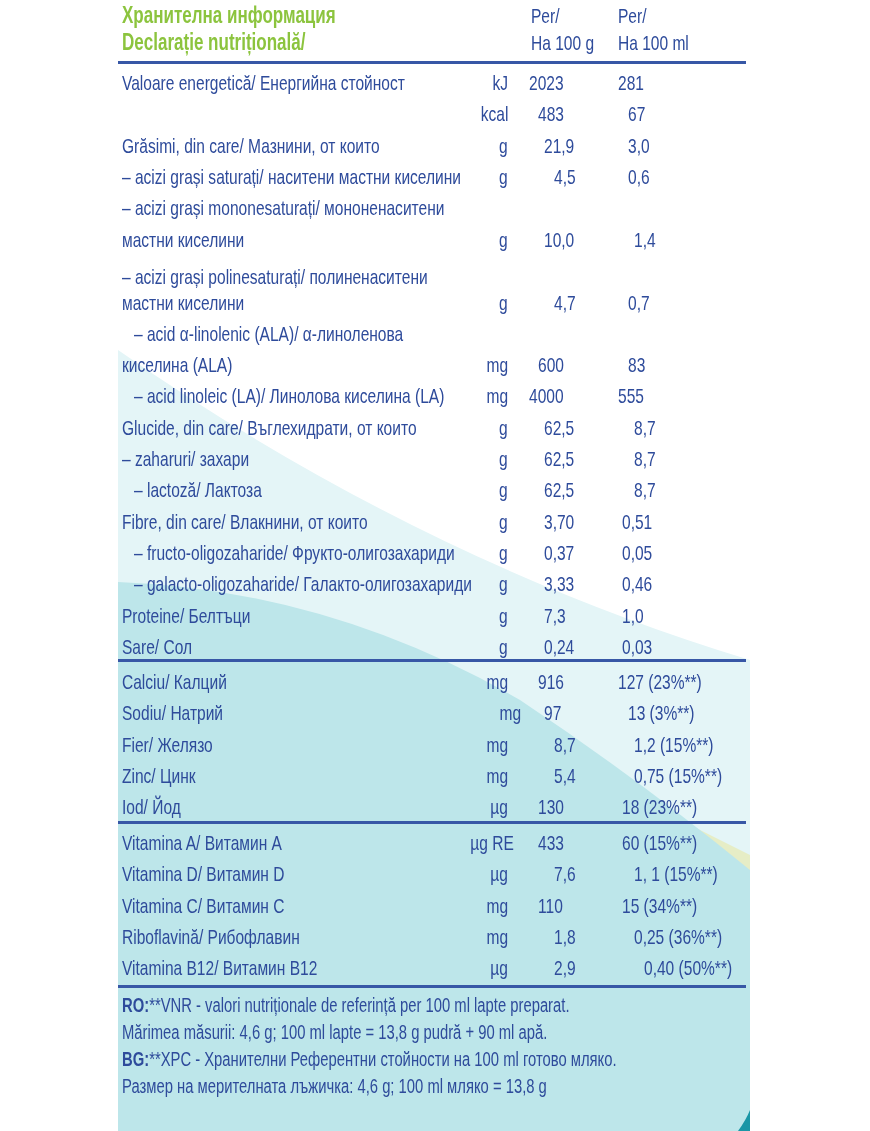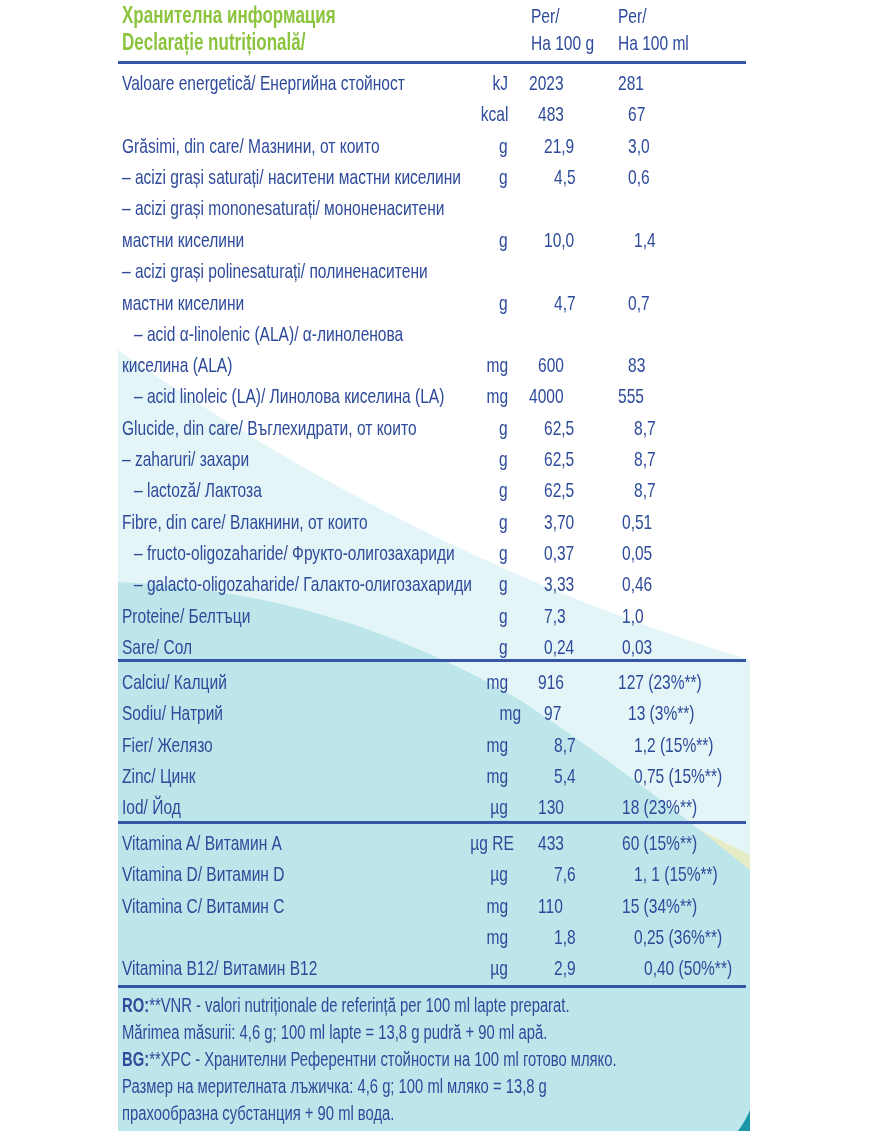--- a/index.html
+++ b/index.html
@@ -100,21 +100,21 @@
   </div>
   <div class="row" style="top:192px;">
     <span class="lbl"><span class="cond">– acizi grași mononesaturați/ мононенаситени</span></span>
   </div>
   <div class="row" style="top:224px;">
     <span class="lbl"><span class="cond">мастни киселини</span></span>
     <span class="unit"><span class="cond">g</span></span>
     <span class="v1" style="left:426px;"><span class="cond">10,0</span></span>
     <span class="v2" style="left:516px;"><span class="cond">1,4</span></span>
   </div>
-  <div class="row" style="top:255px;">
+  <div class="row" style="top:261px;">
     <span class="lbl"><span class="cond">– acizi grași polinesaturați/ полиненаситени</span></span>
   </div>
   <div class="row" style="top:287px;">
     <span class="lbl"><span class="cond">мастни киселини</span></span>
     <span class="unit"><span class="cond">g</span></span>
     <span class="v1" style="left:436px;"><span class="cond">4,7</span></span>
     <span class="v2" style="left:510px;"><span class="cond">0,7</span></span>
   </div>
   <div class="row" style="top:318px;">
     <span class="lbl ind2"><span class="cond">– acid α-linolenic (ALA)/ α-линоленова</span></span>
@@ -227,33 +227,33 @@
     <span class="v1" style="left:436px;"><span class="cond">7,6</span></span>
     <span class="v2" style="left:516px;"><span class="cond">1, 1  (15%**)</span></span>
   </div>
   <div class="row" style="top:890px;">
     <span class="lbl"><span class="cond">Vitamina C/ Витамин C</span></span>
     <span class="unit"><span class="cond">mg</span></span>
     <span class="v1" style="left:420px;"><span class="cond">110</span></span>
     <span class="v2" style="left:504px;"><span class="cond">15 (34%**)</span></span>
   </div>
   <div class="row" style="top:921px;">
+    <span class="lbl"><span class="cond">Riboflavină/ Рибофлавин</span></span>
     <span class="unit"><span class="cond">mg</span></span>
     <span class="v1" style="left:436px;"><span class="cond">1,8</span></span>
     <span class="v2" style="left:516px;"><span class="cond">0,25 (36%**)</span></span>
   </div>
   <div class="row" style="top:952px;">
     <span class="lbl"><span class="cond">Vitamina B12/ Витамин B12</span></span>
     <span class="unit"><span class="cond">µg</span></span>
     <span class="v1" style="left:436px;"><span class="cond">2,9</span></span>
     <span class="v2" style="left:516px;text-align:center;"><span class="cond">0,40 (50%**)</span></span>
   </div>
 
   <div class="divider" style="top:985px;"></div>
 
   <div class="footer">
     <div class="line"><span class="cond"><b>RO:</b><span>**VNR - valori nutriționale de referință per 100 ml lapte preparat.</span></span></div>
     <div class="line"><span class="cond">Mărimea măsurii: 4,6 g; 100 ml lapte = 13,8 g pudră + 90 ml apă.</span></div>
     <div class="line"><span class="cond"><b>BG:</b><span>**XPC - Хранителни Референтни стойности на 100 ml готово мляко.</span></span></div>
     <div class="line"><span class="cond">Размер на мерителната лъжичка: 4,6 g; 100 ml мляко = 13,8 g</span></div>
-    <div class="line"><span class="cond">прахообразна субстанция + 90 ml вода.</span></div>
   </div>
 </div>
 
 </body></html>

